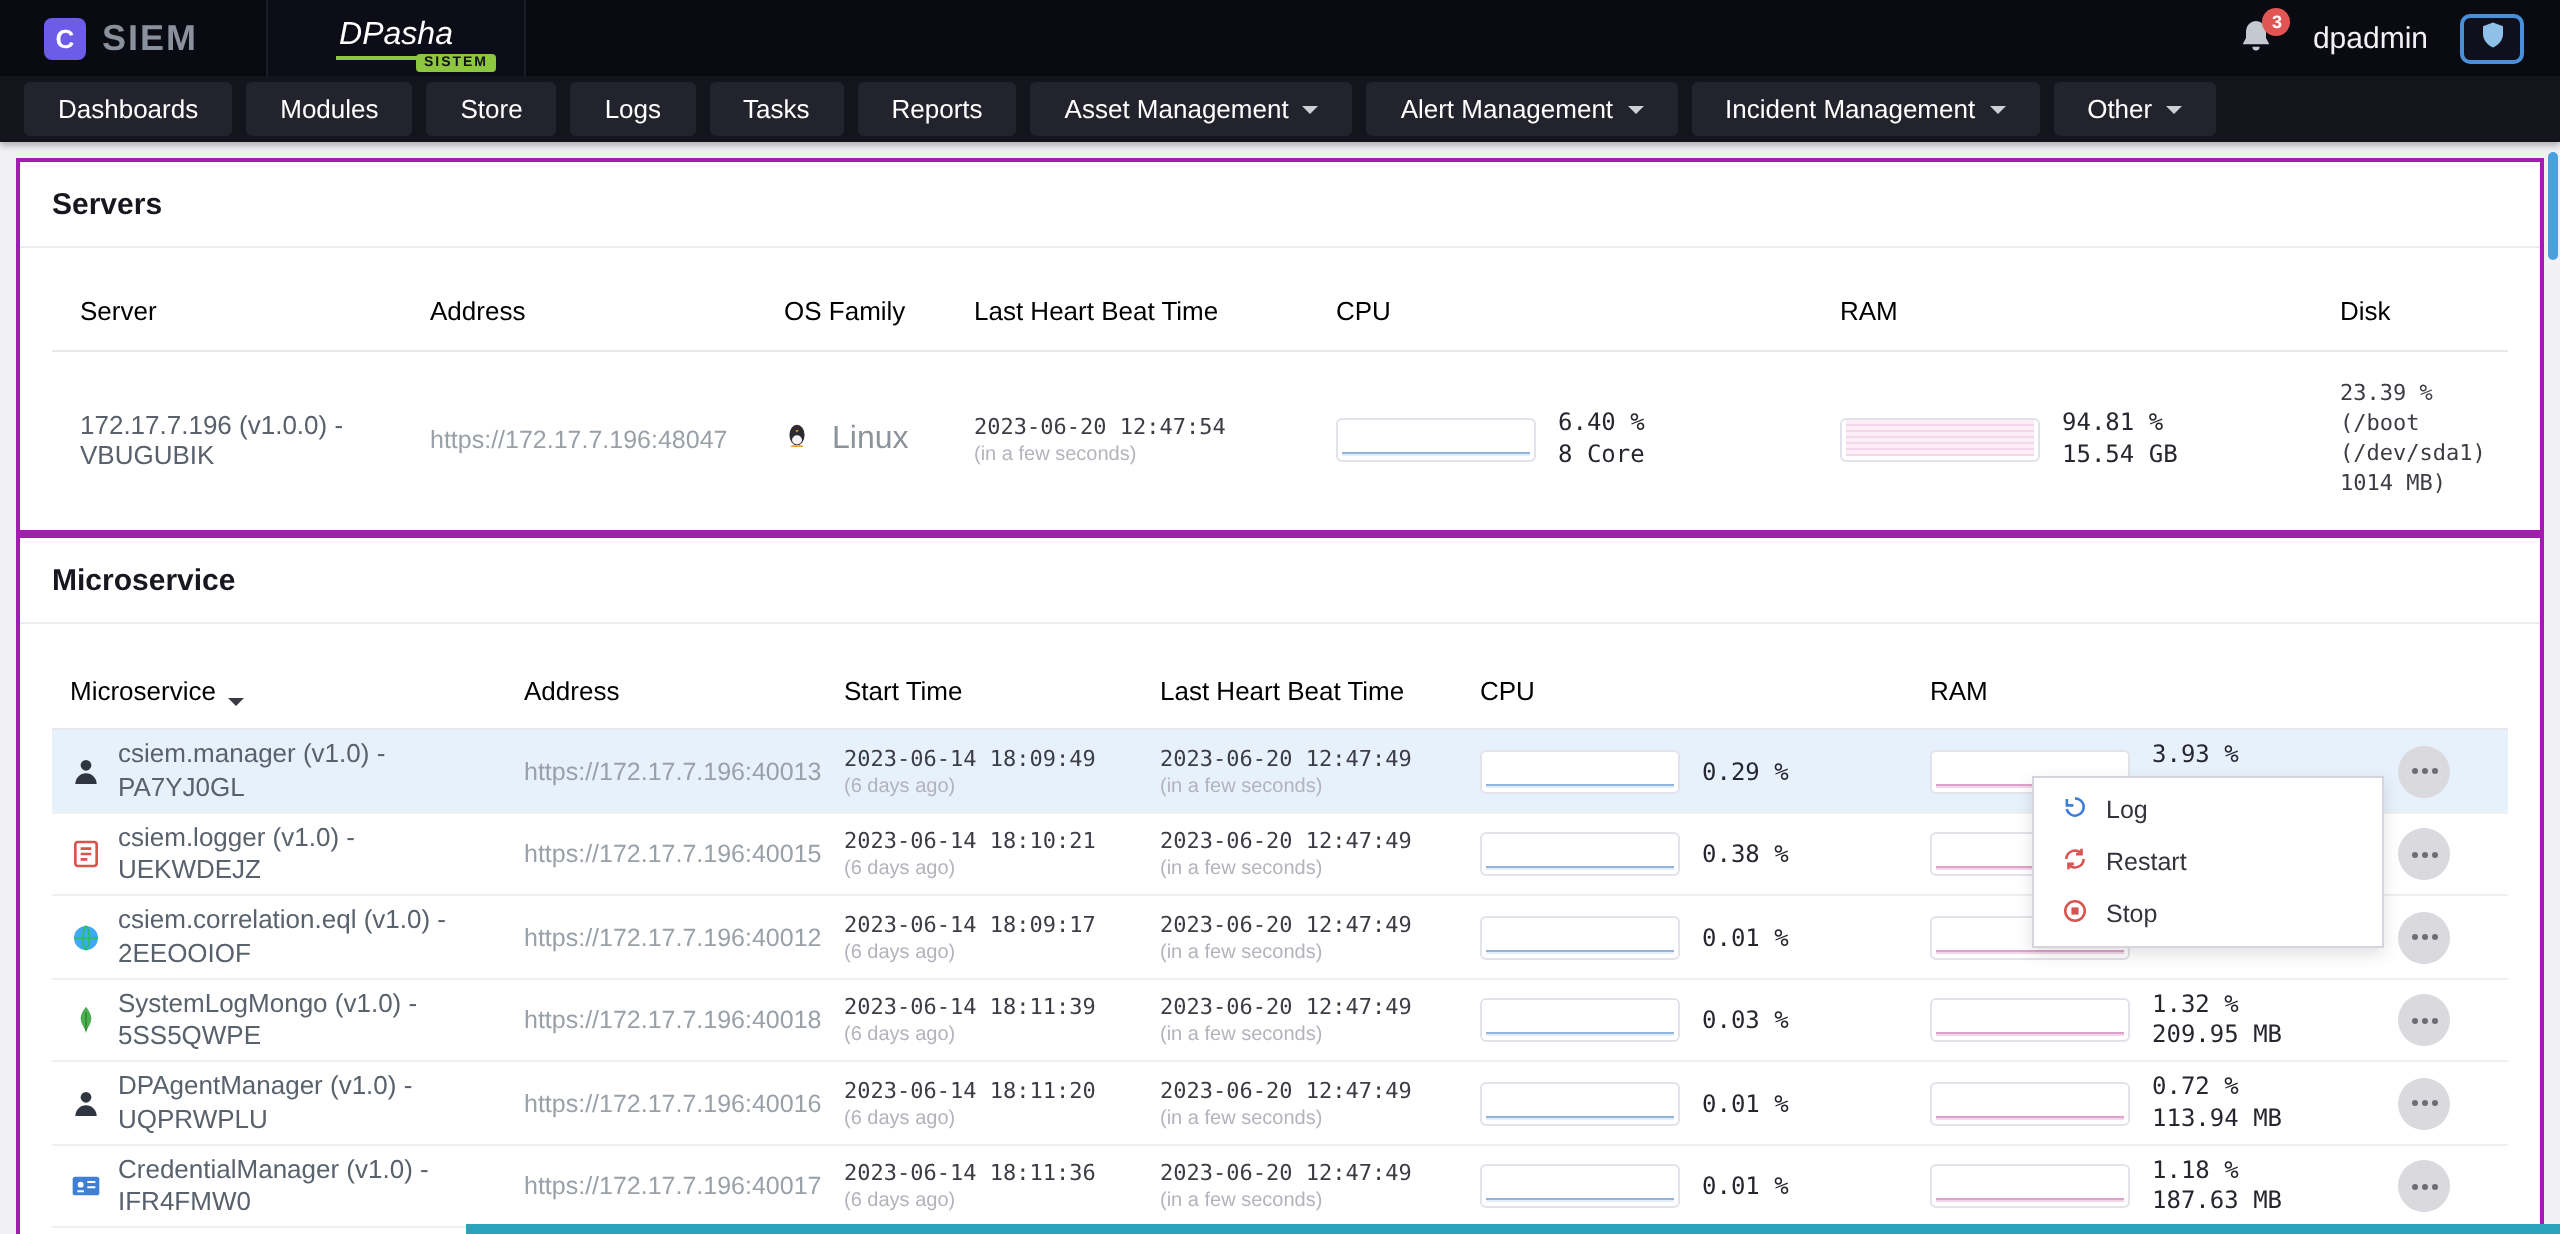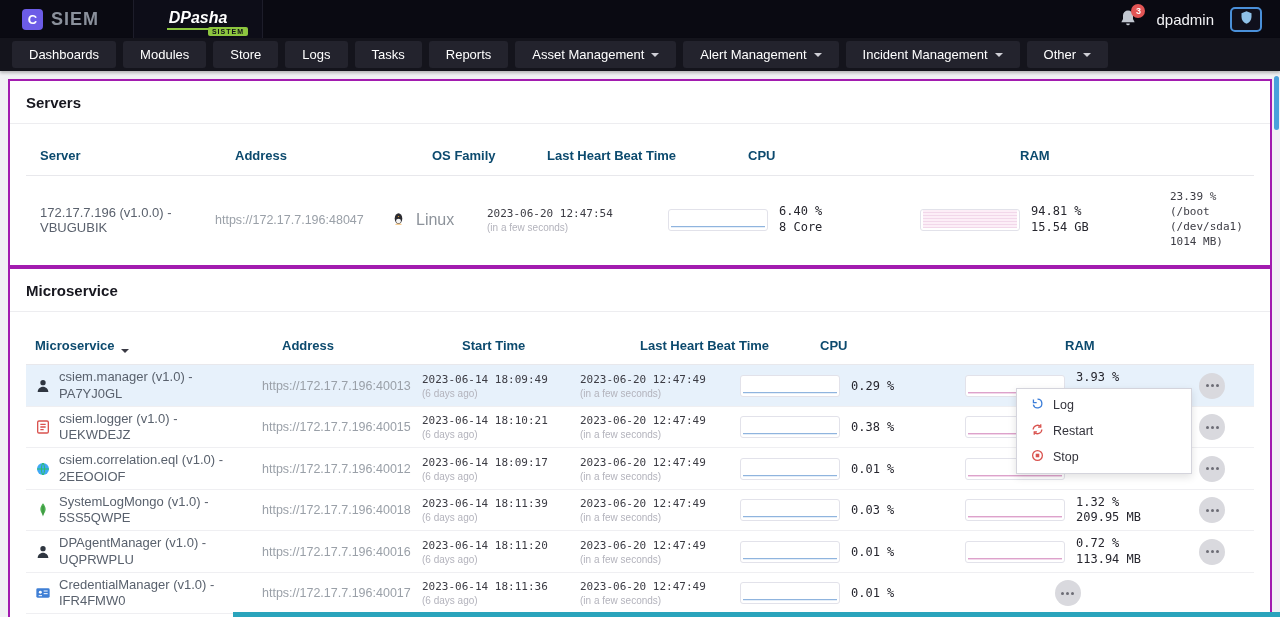--- a/index.html
+++ b/index.html
@@ -10,21 +10,21 @@
 
   
   .topbar { height:38px; background:#0a0a12; display:flex; align-items:center; }
   .brand { display:flex; align-items:center; gap:8px; padding-left:22px; }
   .c-box { width:21px; height:21px; background:#6c5ce7; border-radius:4px; color:#fff;
            font-weight:bold; font-size:13px; display:flex; align-items:center; justify-content:center; }
   .siem-txt { color:#8b919c; font-weight:bold; font-size:18px; letter-spacing:1px; }
   .dpasha-panel { margin-left:34px; width:130px; height:38px; background:#0d0d18;
                   border-left:1px solid #1d1d2a; border-right:1px solid #1d1d2a;
                   position:relative; display:flex; align-items:center; justify-content:center; }
-  .dpasha-txt { color:#fff; font-style:italic; font-weight:bold; font-size:16px;
+  .dpasha-txt { color:#fff; font-style:italic; font-weight:normal; font-size:16px;
                 border-bottom:2px solid #8dc63f; padding:0 2px 1px; }
   .sistem-badge { position:absolute; right:14px; bottom:2px; background:#8dc63f; color:#10101a;
                   font-size:7px; font-weight:bold; padding:1px 4px; border-radius:2px; letter-spacing:1px; }
   .top-right { margin-left:auto; display:flex; align-items:center; gap:16px; padding-right:18px; }
   .bell-wrap { position:relative; width:22px; height:22px; cursor:pointer; }
   .bell-badge { position:absolute; top:-4px; right:-5px; min-width:14px; height:14px; background:#e25555;
                 border-radius:8px; color:#fff; font-size:9px; font-weight:bold;
                 display:flex; align-items:center; justify-content:center; padding:0 3px; }
   .username { color:#f2f2f5; font-size:15px; }
   .shield-btn { width:32px; height:25px; border:2px solid #4a90d9; border-radius:5px; background:#10101c;
@@ -39,21 +39,21 @@
   .caret { width:0; height:0; border-left:4px solid transparent; border-right:4px solid transparent;
            border-top:4px solid #cfcfd6; }
 
   
   .content { padding:8px; }
   .card { background:#fff; border:2px solid #a21caf; margin-bottom:0; }
   .card-title { font-size:15px; font-weight:bold; color:#17171f; padding:13px 16px 12px;
                 border-bottom:1px solid #ededf0; }
 
   .tbl { padding:0 16px; }
-  .head-row { font-size:13px; color:#0c4a6e; font-weight:700;gap:20px; }
+  .head-row { font-size:13px; color:#000000; font-weight:400; }
 
   
   .srv-grid { display:grid; grid-template-columns:189px 177px 95px 181px 252px 250px 1fr; align-items:start; }
   .srv-head { padding:24px 0 12px; border-bottom:1px solid #e8e8ec; }
   .srv-row { padding:14px 0 16px; align-items:center; }
   .srv-grid > div:first-child { padding-left:14px; }
 
   
   .ms-grid { display:grid; grid-template-columns:236px 160px 158px 160px 225px 205px 1fr; align-items:center; }
   .ms-head { padding:26px 0 11px; border-bottom:1px solid #e8e8ec; align-items:end; }
@@ -478,20 +478,29 @@
           <div>
               <div class="t mono">2023-06-20 12:47:49</div>
               <div class="rel">(in a few seconds)</div>
             </div>
           <div class="bar-cell">
               <div class="spark">
                 <div class="fill cpu" style="height: 5%;"></div>
               </div>
               <div class="pct mono">0.01 %</div>
             </div>
+          <div class="bar-cell">
+              <div class="spark">
+                <div class="fill ram" style="height: 5%;"></div>
+              </div>
+              <div class="two-line">
+                <div class="pct mono">1.18 %</div>
+                <div class="pct mono">187.63 MB</div>
+              </div>
+            </div>
           <div class="actions-cell">
               <button class="dots-btn">
                 <span class="d"></span>
                 <span class="d"></span>
                 <span class="d"></span>
               </button>
             </div>
         </div>
 
       </div>

